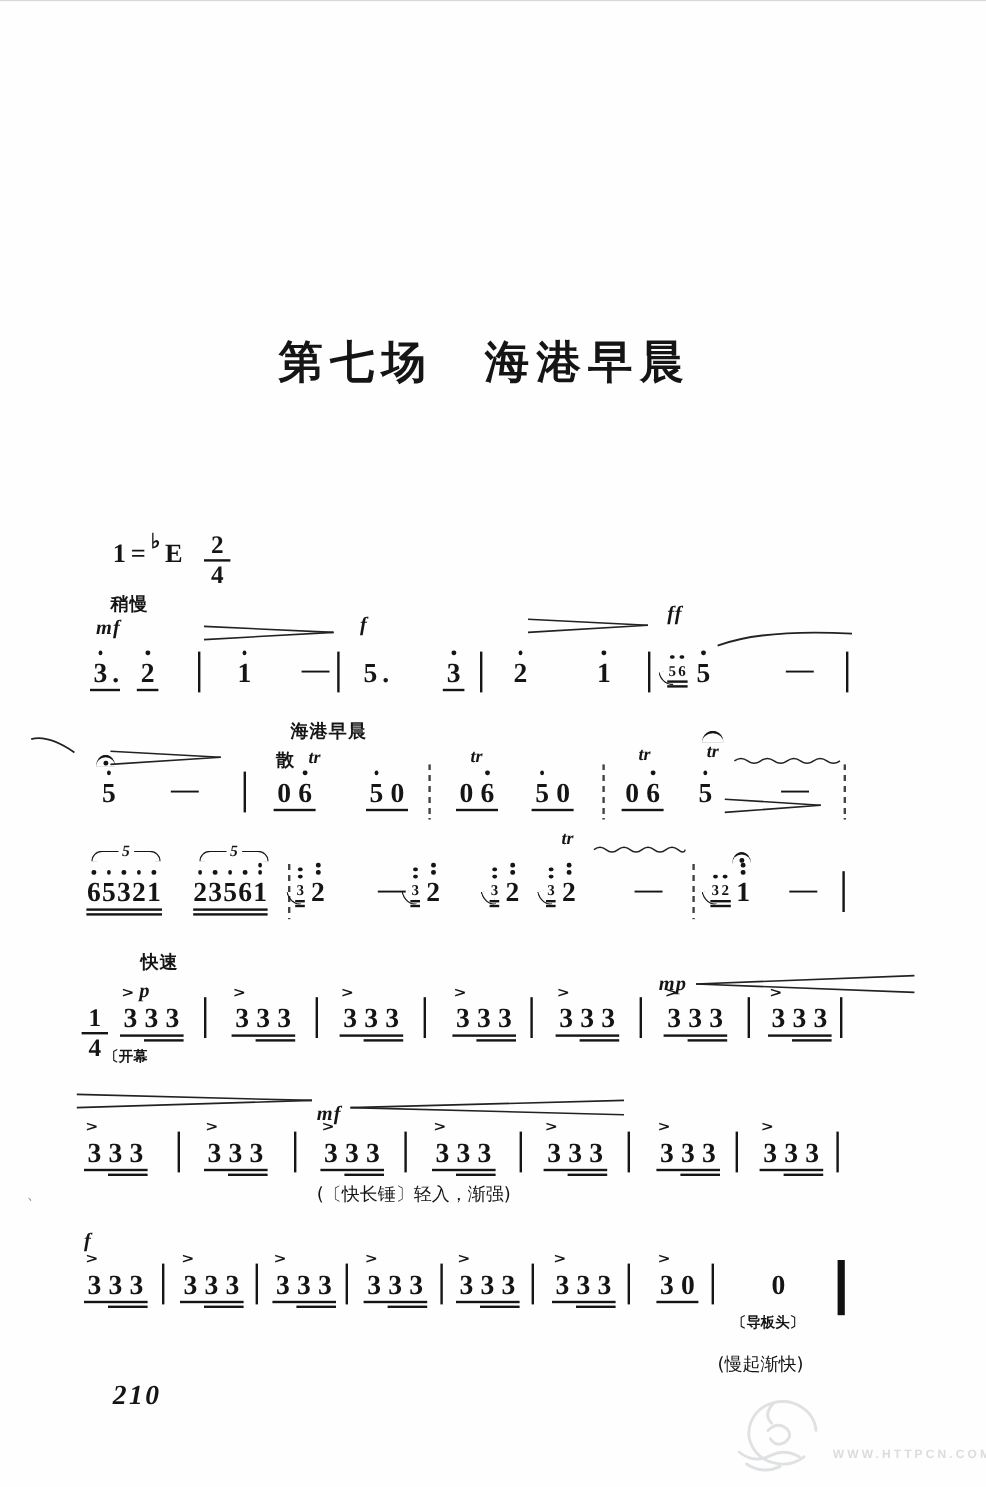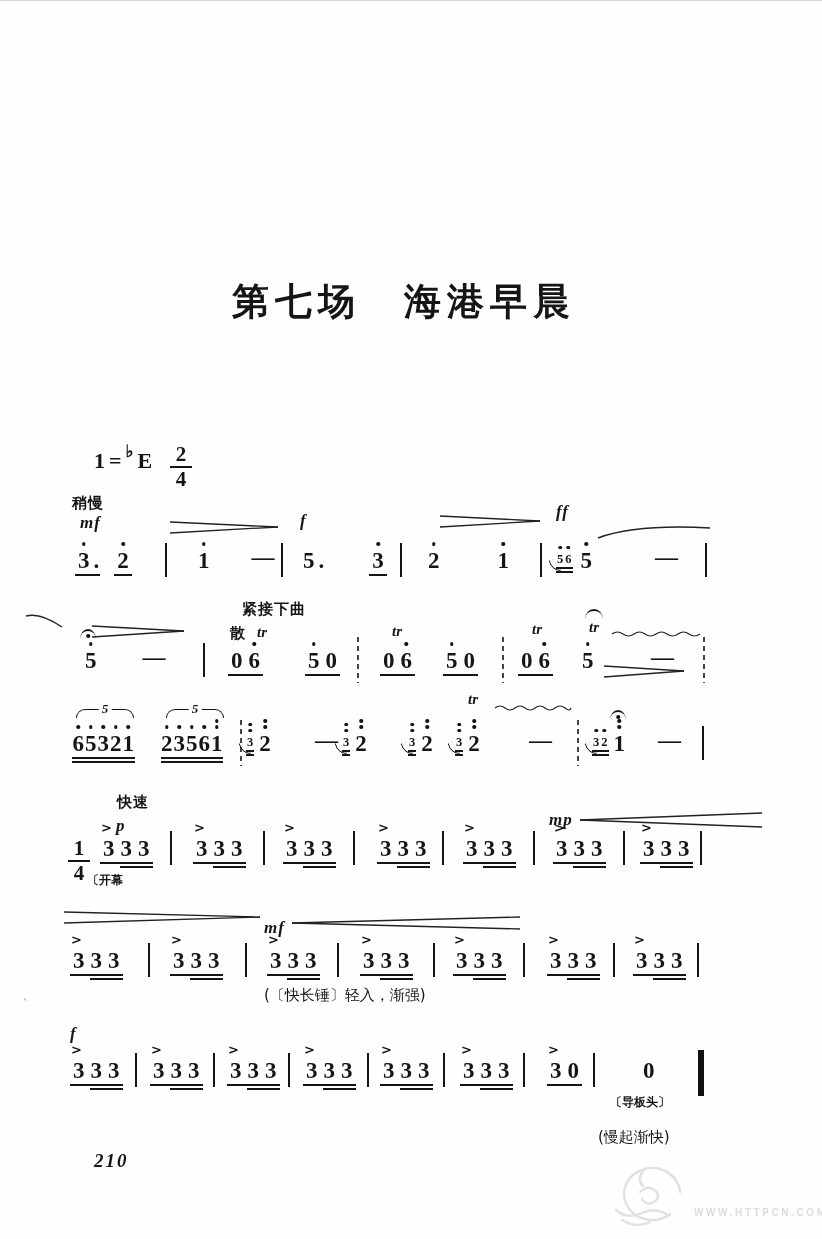--- a/index.html
+++ b/index.html
@@ -8,21 +8,21 @@
   .abs{position:absolute;}
   .scanline{position:absolute;top:0;left:0;width:100%;height:1px;background:#d9d9d9;}
   
   .title{font-family:"DejaVu Sans",sans-serif;font-weight:700;font-size:37px;letter-spacing:6px;line-height:1.05;}
   .subtitle{font-family:"DejaVu Sans",sans-serif;font-weight:600;font-size:30px;letter-spacing:34px;}
   .cn{font-family:"DejaVu Sans",sans-serif;font-weight:700;font-size:15px;letter-spacing:1px;}
   .ann{font-family:"DejaVu Sans",sans-serif;font-weight:700;font-size:12px;}
   .ann2{font-family:"DejaVu Sans",sans-serif;font-weight:500;font-size:15px;}
   .dyn{font-family:"Liberation Serif",serif;font-style:italic;font-weight:700;font-size:17px;letter-spacing:1px;}
   .trl{font-family:"Liberation Serif",serif;font-style:italic;font-weight:700;font-size:15px;}
-  .pageno{font-family:"Liberation Serif",serif;font-style:italic;font-weight:700;font-size:19px;letter-spacing:2px;}
+  .pageno{font-family:"Liberation Serif",serif;font-style:italic;font-weight:700;font-size:23px;letter-spacing:2px;}
   .stray{font-size:13px;color:#8a8a8a;}
   
   .keysig{font-family:"Liberation Serif",serif;font-weight:700;font-size:22px;display:flex;align-items:flex-start;gap:4px;}
   .keysig .flat{font-size:17px;transform:translateY(-7px);}
   .meter{width:22px;text-align:center;font-family:"Liberation Serif",serif;font-weight:700;}
   .meter b{display:block;font-size:21px;line-height:1.0;}
   .meter u{display:block;height:2px;background:#151515;margin:1px 0;text-decoration:none;}
   
   .grp{position:absolute;display:flex;align-items:flex-end;gap:12px;white-space:nowrap;}
   .tok{position:relative;display:flex;align-items:flex-end;}
@@ -79,21 +79,21 @@
     <span class="flat">♭</span>
     <span>E</span>
   </div>
   <div class="abs meter" style="left:170px;top:444px;">
     <b>2</b>
       <u></u>
     <b>4</b>
   </div>
 
   <div class="abs" style="inset:0;">
-    <span class="abs cn" style="left:72px;top:494px;">稍慢</span>
+    <span class="abs cn" style="left:92px;top:494px;">稍慢</span>
     <span class="abs dyn" style="left:80px;top:513px;">mf</span>
     <span class="abs dyn" style="left:300px;top:511px;">f</span>
     <span class="abs dyn" style="left:556px;top:502px;">ff</span>
     <svg class="dec" style="left:170px;top:520px;" width="108" height="14">
       <line x1="0" y1="2" x2="108" y2="7" stroke="#222" stroke-width="1.3"></line>
         <line x1="0" y1="13" x2="108" y2="7" stroke="#222" stroke-width="1.3"></line>
     </svg>
     <svg class="dec" style="left:440px;top:514px;" width="100" height="14">
       <line x1="0" y1="2" x2="100" y2="7" stroke="#222" stroke-width="1.3"></line>
         <line x1="0" y1="13" x2="100" y2="7" stroke="#222" stroke-width="1.3"></line>
@@ -181,21 +181,21 @@
   </div>
 
   <div class="abs" style="inset:0;">
     <svg class="dec" style="left:26px;top:612px;" width="38" height="18">
       <path d="M0,4 Q14,0 36,15" fill="none" stroke="#222" stroke-width="1.5"></path>
     </svg>
     <svg class="dec" style="left:92px;top:624px;" width="92" height="14">
       <line x1="0" y1="2" x2="92" y2="7" stroke="#222" stroke-width="1.3"></line>
         <line x1="0" y1="13" x2="92" y2="7" stroke="#222" stroke-width="1.3"></line>
     </svg>
-    <span class="abs cn" style="left:242px;top:600px;">紧接下曲</span>
+    <span class="abs cn" style="left:242px;top:600px;">海港早晨</span>
     <span class="abs cn" style="left:230px;top:624px;">散</span>
     <span class="abs trl" style="left:257px;top:624px;">tr</span>
     <span class="abs trl" style="left:392px;top:623px;">tr</span>
     <span class="abs trl" style="left:532px;top:621px;">tr</span>
     <span class="abs trl" style="left:589px;top:619px;">tr</span>
     <i class="fer" style="left:585px;top:609px;width:18px;"></i>
     <i class="fer dotted" style="left:80px;top:629px;"></i>
     <svg class="dec" style="left:612px;top:630px;" width="88" height="8">
       <path d="M0 4 Q5.5 0 11 4 T22 4 T33 4 T44 4 T55 4 T66 4 T77 4 T88 4" fill="none" stroke="#222" stroke-width="1.2"></path>
     </svg>

